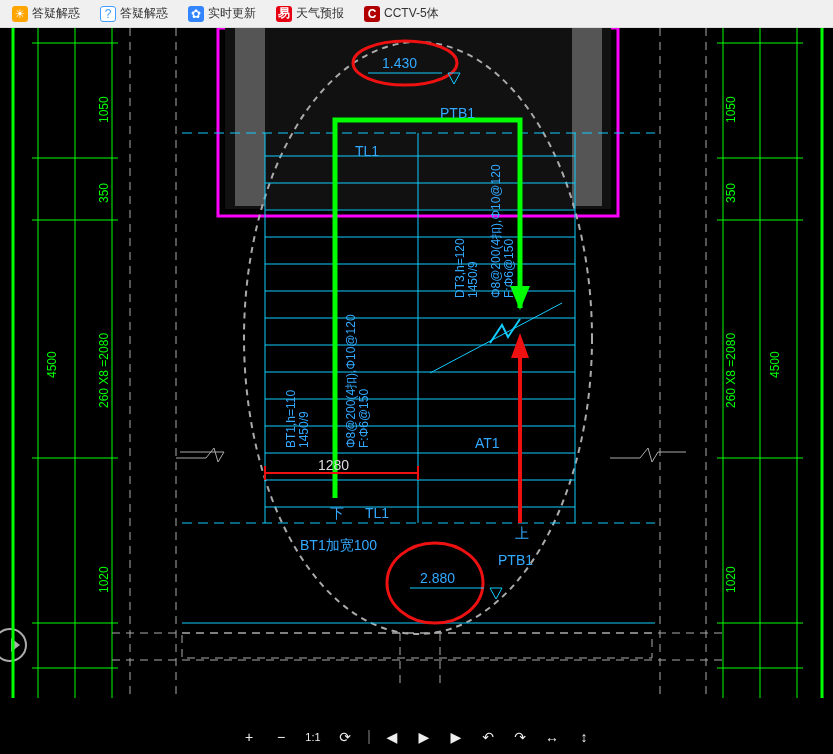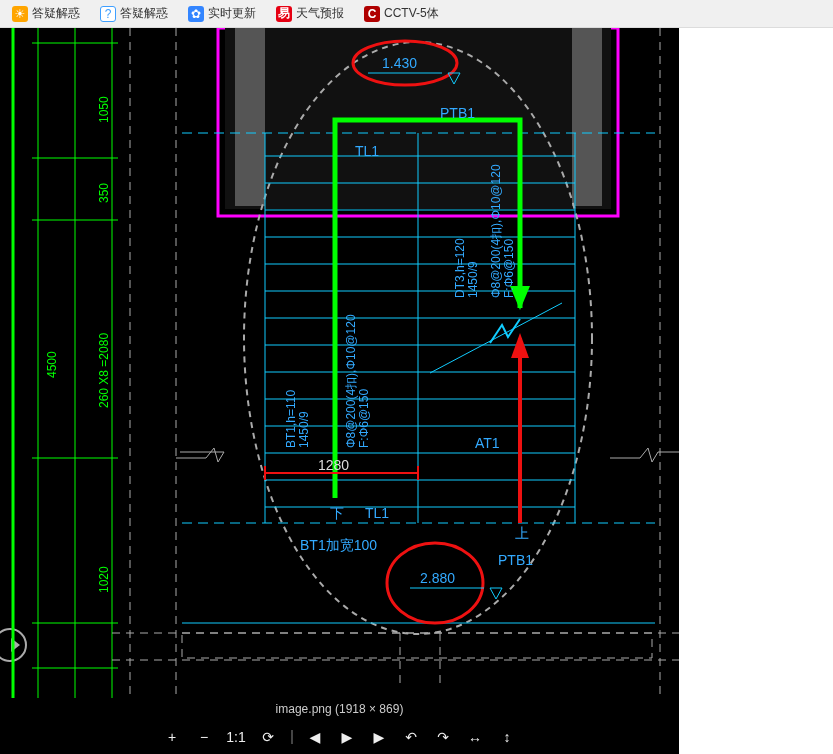--- a/index.html
+++ b/index.html
@@ -41,21 +41,21 @@
     }
     .ico-weather { background: #ffa500; color: #fff; }
     .ico-qa { background: #fff; color: #3f9fff; border: 1px solid #3f9fff; border-radius: 50%; }
     .ico-baidu { background: #3385ff; color: #fff; border-radius: 3px;}
     .ico-news { background: #e60012; color: #fff; font-weight: bold;}
     .ico-cctv { background: #b00000; color: #fff; border-radius: 50%; font-weight: bold;}
 
     
     .viewer {
       position: relative;
-      width: 679px;
+      width: 833px;
       height: 726px;
       background: #000;
       overflow: hidden;
     }
     
     .corner-circle {
       position: absolute;
       left: -7px;
       top: 600px;
       width: 34px;
@@ -281,29 +281,25 @@
     <text class="txt txt-g txt-sm" x="108" y="565" transform="rotate(-90 108 565)">1020</text>
 
     <text class="txt txt-g txt-sm" x="735" y="95" transform="rotate(-90 735 95)">1050</text>
     <text class="txt txt-g txt-sm" x="735" y="175" transform="rotate(-90 735 175)">350</text>
     <text class="txt txt-g txt-sm" x="779" y="350" transform="rotate(-90 779 350)">4500</text>
     <text class="txt txt-g txt-sm" x="735" y="380" transform="rotate(-90 735 380)">260 X8 =2080</text>
     <text class="txt txt-g txt-sm" x="735" y="565" transform="rotate(-90 735 565)">1020</text>
 
   </svg>
 
-  <div class="caption">
-    <span>image.png</span>
-    <span>(1918 × 869)</span>
-  </div>
 
   <div class="toolbar">
     <span class="tbtn">+</span>
     <span class="tbtn">−</span>
-    <span class="tbtn" style="font-size:14px">1:1</span>
+    <span class="tbtn" style="font-size:11px">1:1</span>
     <span class="tbtn">⟳</span>
     <span class="sep"></span>
     <span class="tbtn">◀</span>
     <span class="tbtn">▶</span>
     <span class="tbtn">▶</span>
     <span class="tbtn">↶</span>
     <span class="tbtn">↷</span>
     <span class="tbtn">↔</span>
     <span class="tbtn">↕</span>
   </div>

